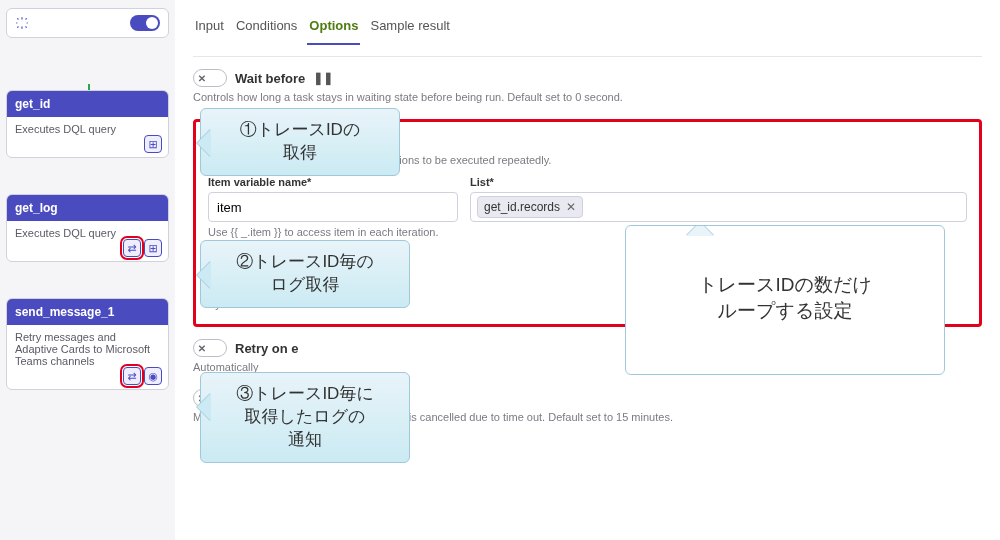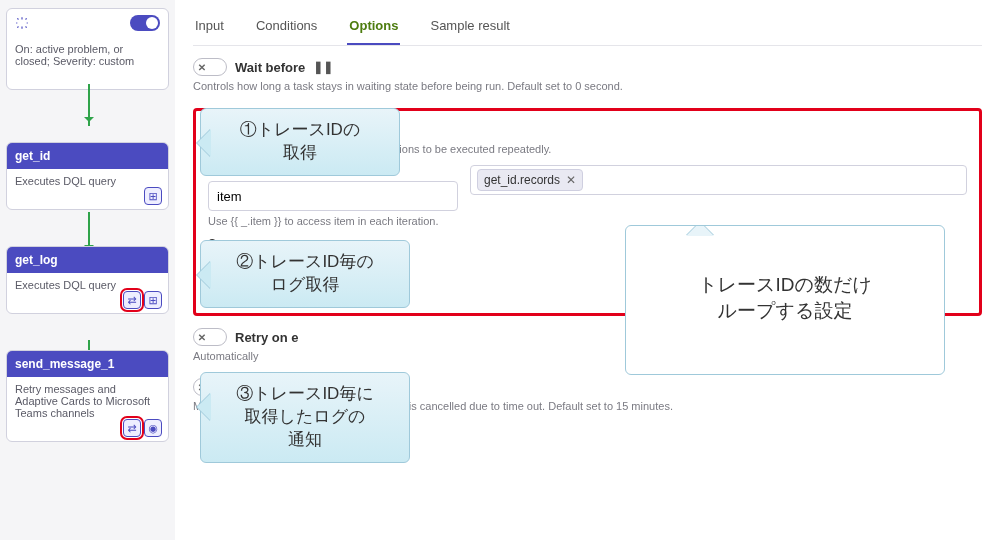--- a/index.html
+++ b/index.html
@@ -20,21 +20,21 @@
   .spark { display:inline-block; width:14px; height:14px; }
   .spark svg { width:14px; height:14px; stroke:#4b4bc0; fill:none; stroke-width:2; }
 
   
   .callout { position: absolute; background: linear-gradient(#e8f4f9, #cbeaf3); border: 1px solid #9fc9da; border-radius: 6px; padding: 10px 12px; font-size: 17px; color: #333; text-align: center; line-height: 1.35; }
   .callout .ptr { position: absolute; left: -18px; top: 20px; width: 0; height: 0; border: 14px solid transparent; border-right-color: #cbeaf3; filter: drop-shadow(-1px 0 0 #9fc9da); }
   .callout.right .ptr { left:auto; right:auto; top:-18px; left:60px; border:14px solid transparent; border-bottom-color:#e8f4f9; filter: drop-shadow(0 -1px 0 #9fc9da); }
 
   
   .right { flex: 1; background: #fff; padding: 8px 18px 12px; position: relative; overflow: hidden; }
-  .tabs { display: flex; gap: 28px; padding: 4px 0 0; border-bottom: 1px solid #e5e5ea; }
+  .tabs { display: flex; gap: 8px; padding: 4px 0 11px; border-bottom: 1px solid #e5e5ea; }
   .tab { padding: 6px 2px 10px; font-size: 13px; color: #555; cursor: pointer; }
   .tab.active { color: #4d7c0f; border-bottom: 2px solid #4b4bc0; font-weight: 700; }
   .section { margin: 12px 0 16px; }
   .sec-head { display: flex; align-items: center; gap: 8px; font-weight: 600; font-size: 13px; }
   .sec-icon { font-size: 12px; color: #555; }
   .sec-desc { font-size: 11px; color: #7a7a82; margin-top: 4px; }
   .pill-toggle { width:34px; height:18px; border:1px solid #bdbdc7; border-radius:10px; display:flex; align-items:center; justify-content:flex-start; background:#fff; padding:1px; }
   .pill-toggle .x { width:14px; height:14px; font-size:10px; display:flex; align-items:center; justify-content:center; color:#666; }
   .pill-toggle.on { background:#4b4bc0; border-color:#4b4bc0; justify-content:flex-start; }
   .pill-toggle.on .knob { width:14px; height:14px; background:#fff; border-radius:50%; margin-left:1px;}
@@ -57,21 +57,20 @@
 
   <div class="left">
     <div class="node" style="margin-bottom:52px;">
       <div class="node-head trigger">
         <span class="spark"><svg viewBox="0 0 24 24">
               <path d="M12 2v4M12 18v4M4 12H2M22 12h-2M6 6l-2-2M20 20l-2-2M6 18l-2 2M20 4l-2 2"></path>
             </svg></span>
         <span style="flex:1"></span>
         <span class="toggle"></span>
       </div>
-      <div class="node-body">On: active problem, or closed; Severity: custom</div>
     </div>
     <div class="arrow" style="top:84px;"></div>
 
     <div class="node">
       <div class="node-head">
           <span>get_id</span>
         </div>
       <div class="node-body"><span>Executes DQL query</span>
         <div class="node-badges">
           <span class="badge">⊞</span>
@@ -133,20 +132,21 @@
         <span>Loop task</span>
         <span class="sec-icon">⇄</span>
       </div>
       <div class="sec-desc">Iterates over items in a list, allowing actions to be executed repeatedly.</div>
       <div class="field-row">
         <div class="field" style="flex:0 0 250px;">
           <label class="lbl">Item variable name*</label>
           <input class="inp" value="item" style="">
         </div>
         <div class="field">
+          <label class="lbl">List*</label>
           <div class="inp chip-field">
             <span class="chip">
               <span>get_id.records</span>
               <span class="rm">✕</span>
             </span>
           </div>
         </div>
       </div>
       <div class="hint">Use {{ _.item }} to access item in each iteration.</div>
       <div class="field-row">

